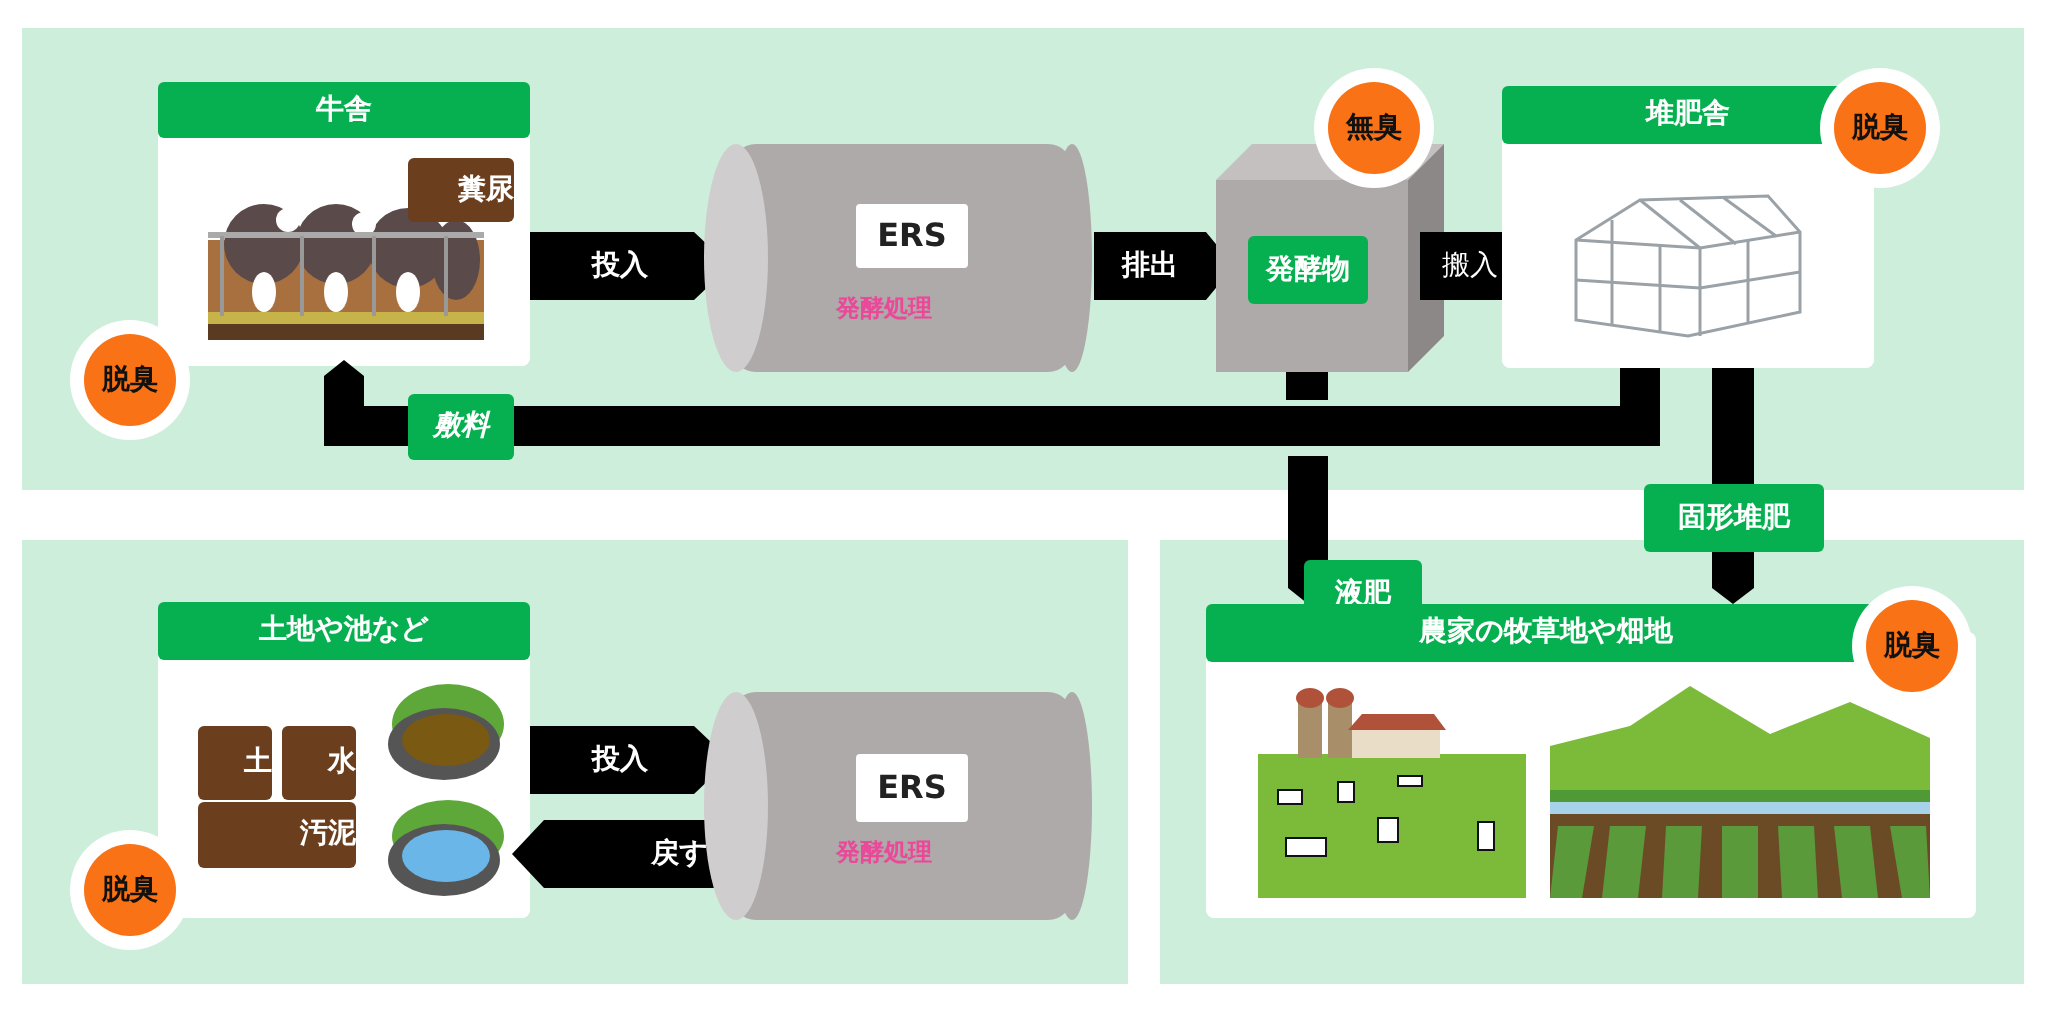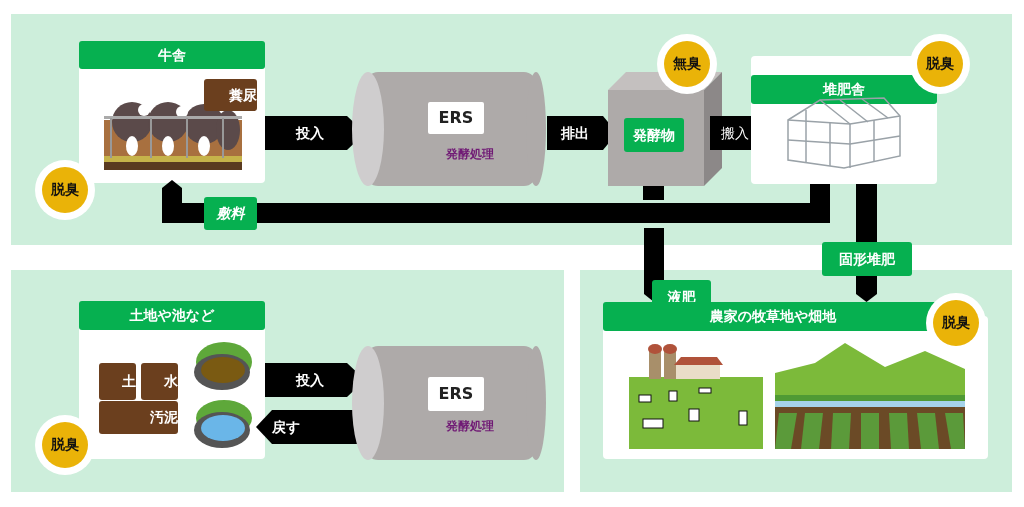--- a/index.html
+++ b/index.html
@@ -4,23 +4,23 @@
 <style>
   html,body{margin:0;padding:0;}
   body{width:1024px;height:507px;position:relative;background:#ffffff;font-family:"DejaVu Sans",sans-serif;overflow:hidden;}
   .abs{position:absolute;}
   .panel{position:absolute;background:#cdeedb;}
   .card{position:absolute;background:#fff;border-radius:4px;}
   .ghead{position:absolute;background:#06b050;color:#fff;font-size:14px;font-weight:bold;text-align:center;border-radius:3px;}
   .gtag{position:absolute;background:#06b050;color:#fff;font-size:14px;font-weight:bold;text-align:center;border-radius:3px;}
   .btag{position:absolute;background:#6b3f1e;color:#fff;font-size:14px;font-weight:bold;text-align:right;border-radius:3px;}
   .badge{position:absolute;width:60px;height:60px;border-radius:50%;background:#fff;}
-  .badge .in{position:absolute;left:7px;top:7px;width:46px;height:46px;border-radius:50%;background:#eab308;color:#111;font-size:14px;font-weight:bold;display:flex;align-items:center;justify-content:center;}
+  .badge .in{position:absolute;left:7px;top:7px;width:46px;height:46px;border-radius:50%;background:#f97316;color:#111;font-size:14px;font-weight:bold;display:flex;align-items:center;justify-content:center;}
   .bar{position:absolute;background:#000;}
-  .cyl-label{position:absolute;color:#701a75;font-size:12px;font-weight:bold;text-align:right;}
+  .cyl-label{position:absolute;color:#ec4899;font-size:12px;font-weight:bold;text-align:left;}
   .ers{position:absolute;background:#fff;color:#222;font-size:16px;font-weight:bold;text-align:center;border-radius:2px;}
 </style>
 </head>
 <body>
 
 <div class="panel" style="left:11px;top:14px;width:1001px;height:231px;"></div>
 <div class="panel" style="left:11px;top:270px;width:553px;height:222px;"></div>
 <div class="panel" style="left:580px;top:270px;width:432px;height:222px;"></div>
 
 <div class="card" style="left:79px;top:56px;width:186px;height:127px;"></div>
@@ -82,21 +82,21 @@
 <div class="badge" style="left:657px;top:34px;">
     <div class="in">無臭</div>
   </div>
 
 <svg class="abs" style="left:710px;top:116px;" width="60" height="34" viewBox="0 0 60 34">
     <polygon points="0,0 46,0 60,17 46,34 0,34" fill="#000"></polygon>
   </svg>
 <div class="abs" style="left:712px;top:116px;width:46px;height:34px;line-height:34px;text-align:center;color:#fff;font-size:14px;font-weight:normal;">搬入</div>
 
 <div class="card" style="left:751px;top:56px;width:186px;height:128px;"></div>
-<div class="ghead" style="left:751px;top:43px;width:186px;height:29px;line-height:29px;margin-top:32px;">堆肥舎</div>
+<div class="ghead" style="left:751px;top:43px;width:186px;height:29px;line-height:29px;">堆肥舎</div>
 <svg class="abs" style="left:784px;top:88px;" width="120" height="84" viewBox="0 0 120 84" fill="none" stroke="#9aa2a8" stroke-width="1.5">
   <polygon points="4,32 36,12 100,10 116,28 116,68 60,80 4,72"></polygon>
   <polyline points="4,32 66,36 116,28"></polyline>
   <polyline points="36,12 66,36"></polyline>
   <polyline points="66,36 66,80"></polyline>
   <line x1="22" y1="22" x2="22" y2="74"></line>
     <line x1="46" y1="34" x2="46" y2="78"></line>
   <line x1="90" y1="32" x2="90" y2="74"></line>
   <line x1="4" y1="52" x2="66" y2="56"></line>
     <line x1="66" y1="56" x2="116" y2="48"></line>
@@ -146,21 +146,21 @@
     <div class="in">脱臭</div>
   </div>
 
 <svg class="abs" style="left:265px;top:363px;" width="100" height="34" viewBox="0 0 100 34">
     <polygon points="0,0 82,0 100,17 82,34 0,34" fill="#000"></polygon>
   </svg>
 <div class="abs" style="left:268px;top:363px;width:84px;height:34px;line-height:34px;text-align:center;color:#fff;font-size:14px;font-weight:bold;">投入</div>
 <svg class="abs" style="left:256px;top:410px;" width="110" height="34" viewBox="0 0 110 34">
     <polygon points="16,0 110,0 110,34 16,34 0,17" fill="#000"></polygon>
   </svg>
-<div class="abs" style="left:272px;top:410px;width:82px;height:50px;line-height:34px;text-align:left;color:#fff;font-size:14px;font-weight:bold;">戻す</div>
+<div class="abs" style="left:272px;top:410px;width:82px;height:50px;line-height:34px;text-align:right;color:#fff;font-size:14px;font-weight:bold;">戻す</div>
 
 <svg class="abs" style="left:350px;top:346px;" width="200" height="114" viewBox="0 0 200 114">
   <rect x="16" y="0" width="170" height="114" rx="12" fill="#aeaaa9"></rect>
   <ellipse cx="186" cy="57" rx="10" ry="57" fill="#aeaaa9"></ellipse>
   <ellipse cx="18" cy="57" rx="16" ry="57" fill="#cfcdce"></ellipse>
 </svg>
 <div class="ers" style="left:428px;top:377px;width:56px;height:34px;line-height:34px;">ERS</div>
 <div class="cyl-label" style="left:418px;top:418px;width:76px;">発酵処理</div>
 
 <div class="card" style="left:603px;top:316px;width:385px;height:143px;"></div>

